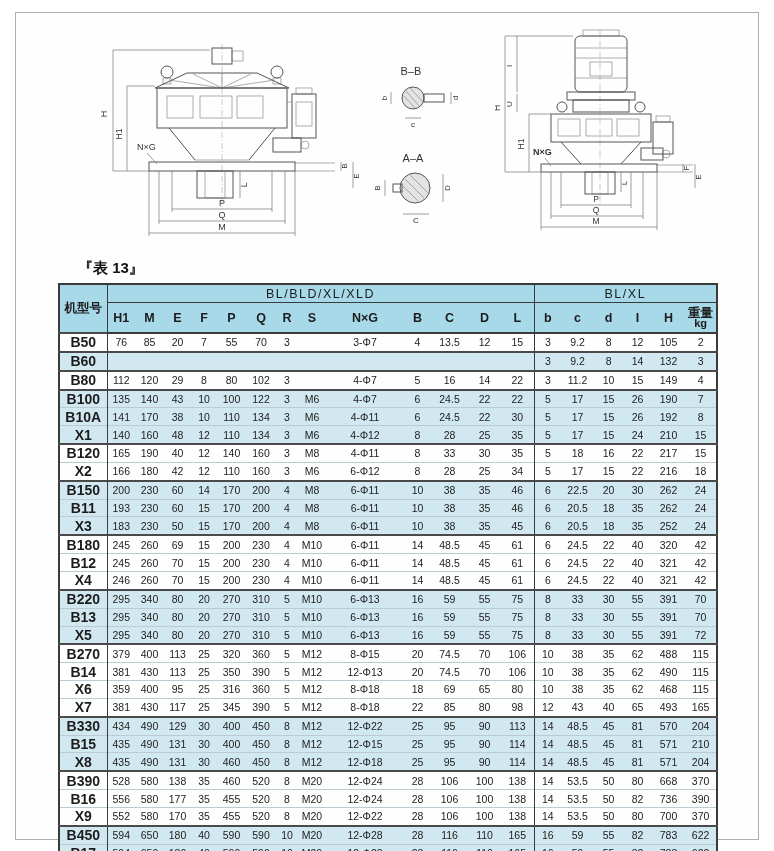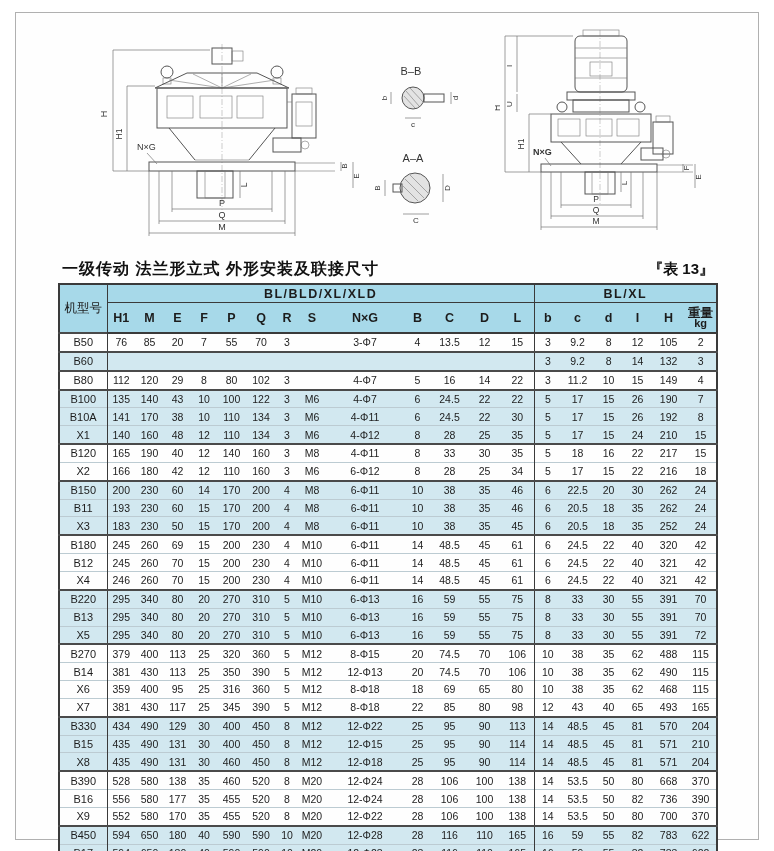--- a/index.html
+++ b/index.html
@@ -15,28 +15,28 @@
   .center{stroke:#999;stroke-width:0.5;stroke-dasharray:6 2 1 2;fill:none;}
 
   .title-row{position:absolute;left:62px;top:259px;width:652px;display:flex;justify-content:space-between;align-items:baseline;}
   .doc-title{font-size:16px;font-weight:bold;letter-spacing:1px;color:#111;}
   .table-label{font-size:15px;font-weight:bold;color:#111;margin-left:16px;}
 
   .table-wrap{position:absolute;left:58px;top:283px;}
   table.dtable{border-collapse:collapse;table-layout:fixed;width:658px;border:2px solid #3a3a3a;}
   .dtable th,.dtable td{padding:0;text-align:center;vertical-align:middle;overflow:hidden;white-space:nowrap;}
   .dtable thead th{background:#a7d9e9;}
-  .dtable .ghead{font-size:12.5px;font-weight:bold;letter-spacing:1.5px;height:17px;border-bottom:1.5px solid #3a3a3a;margin-top:20px;}
-  .dtable .model-h{font-size:12.5px;font-weight:normal;border-right:1.5px solid #3a3a3a;}
+  .dtable .ghead{font-size:12.5px;font-weight:normal;letter-spacing:1.5px;height:17px;border-bottom:1.5px solid #3a3a3a;margin-top:20px;}
+  .dtable .model-h{font-size:12.5px;font-weight:bold;border-right:1.5px solid #3a3a3a;}
   .dtable .colrow th{font-size:12.5px;font-weight:bold;height:29px;border-bottom:2px solid #3a3a3a;}
   .dtable .wt{font-size:10px;line-height:10px;}
   .dtable tbody td{font-size:10.5px;height:16.85px;border-top:1px solid #bccbd2;}
   .dtable tbody tr.group-start td{border-top:2px solid #4a4a4a;}
   .dtable tbody tr.shaded td{background:#d2e8f0;}
-  .dtable tbody td.model{font-weight:normal;font-size:11px;border-right:1.5px solid #3a3a3a;}
+  .dtable tbody td.model{font-weight:bold;font-size:14px;border-right:1.5px solid #3a3a3a;}
   .dtable td.sec-end,.dtable th.sec-end{border-right:1.5px solid #3a3a3a;}
 </style>
 </head>
 <body>
 
 <div class="page-frame"></div>
 
 <div class="drawings">
 
   <svg style="left:0;top:14px;" width="268" height="206" viewBox="0 0 268 206">
@@ -211,21 +211,20 @@
     <text font-size="8.5" x="101" y="196" text-anchor="middle">M</text>
 
     <line class="dim" x1="188" y1="136" x2="188" y2="144"></line>
     <text font-size="7.5" transform="translate(194,140) rotate(-90)" text-anchor="middle">F</text>
     <line class="dim" x1="200" y1="136" x2="200" y2="160"></line>
     <text font-size="7.5" transform="translate(206,149) rotate(-90)" text-anchor="middle">E</text>
   </svg>
 </div>
 
 <div class="title-row">
-  <span class="doc-title">一级传动  法兰形立式  外形安装及联接尺寸</span>
   <span class="table-label">『表 13』</span>
 </div>
 
 <div class="table-wrap">
   <table class="dtable">
     <colgroup>
       <col style="width:48px">
         <col style="width:28px">
         <col style="width:29px">
         <col style="width:27px">

